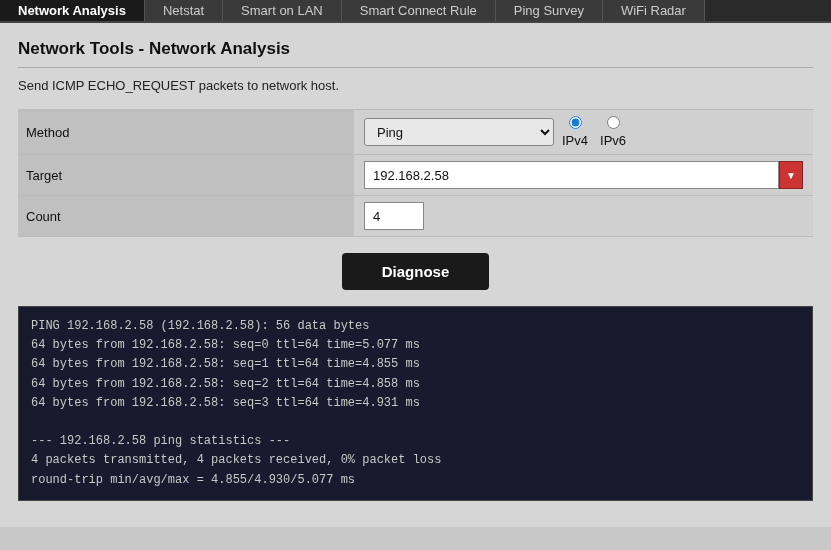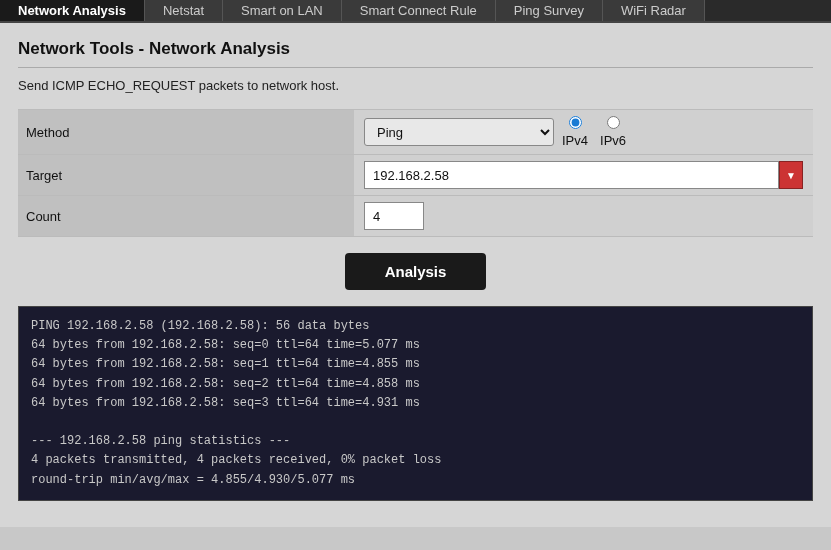--- a/index.html
+++ b/index.html
@@ -244,21 +244,21 @@
     <tr>
       <td class="label-cell">Count</td>
       <td class="control-cell">
         <input type="text" class="count-input" id="count-input" value="4" style="">
       </td>
     </tr>
   </tbody>
     </table>
 
   <div class="diagnose-row">
-    <button class="diagnose-btn">Analysis</button>
+    <button class="diagnose-btn">Diagnose</button>
   </div>
 
   <div class="output-box">PING 192.168.2.58 (192.168.2.58): 56 data bytes
 64 bytes from 192.168.2.58: seq=0 ttl=64 time=5.077 ms
 64 bytes from 192.168.2.58: seq=1 ttl=64 time=4.855 ms
 64 bytes from 192.168.2.58: seq=2 ttl=64 time=4.858 ms
 64 bytes from 192.168.2.58: seq=3 ttl=64 time=4.931 ms
 
 --- 192.168.2.58 ping statistics ---
 4 packets transmitted, 4 packets received, 0% packet loss

